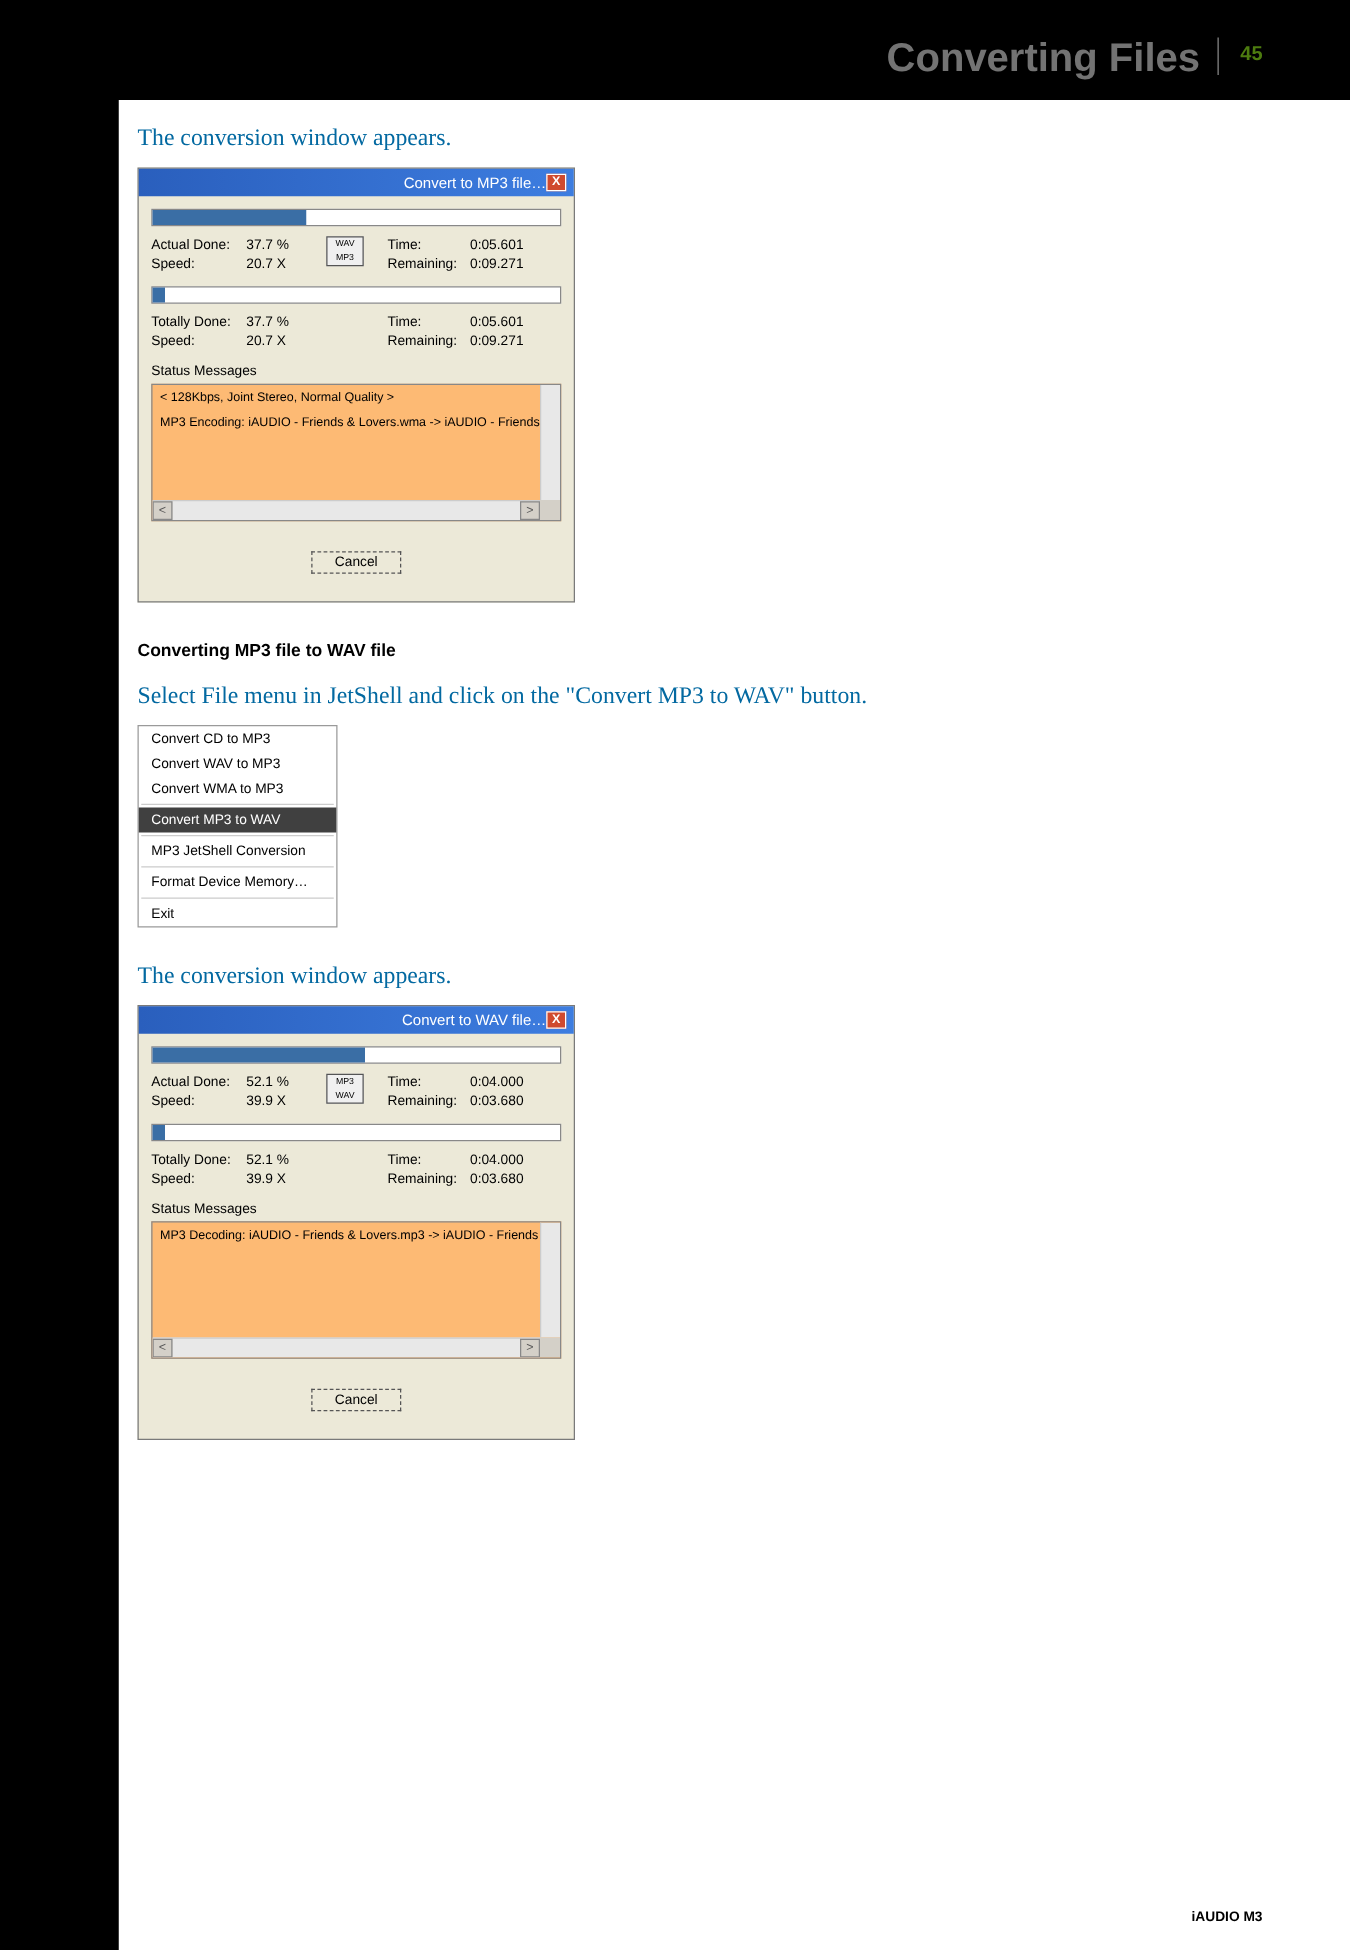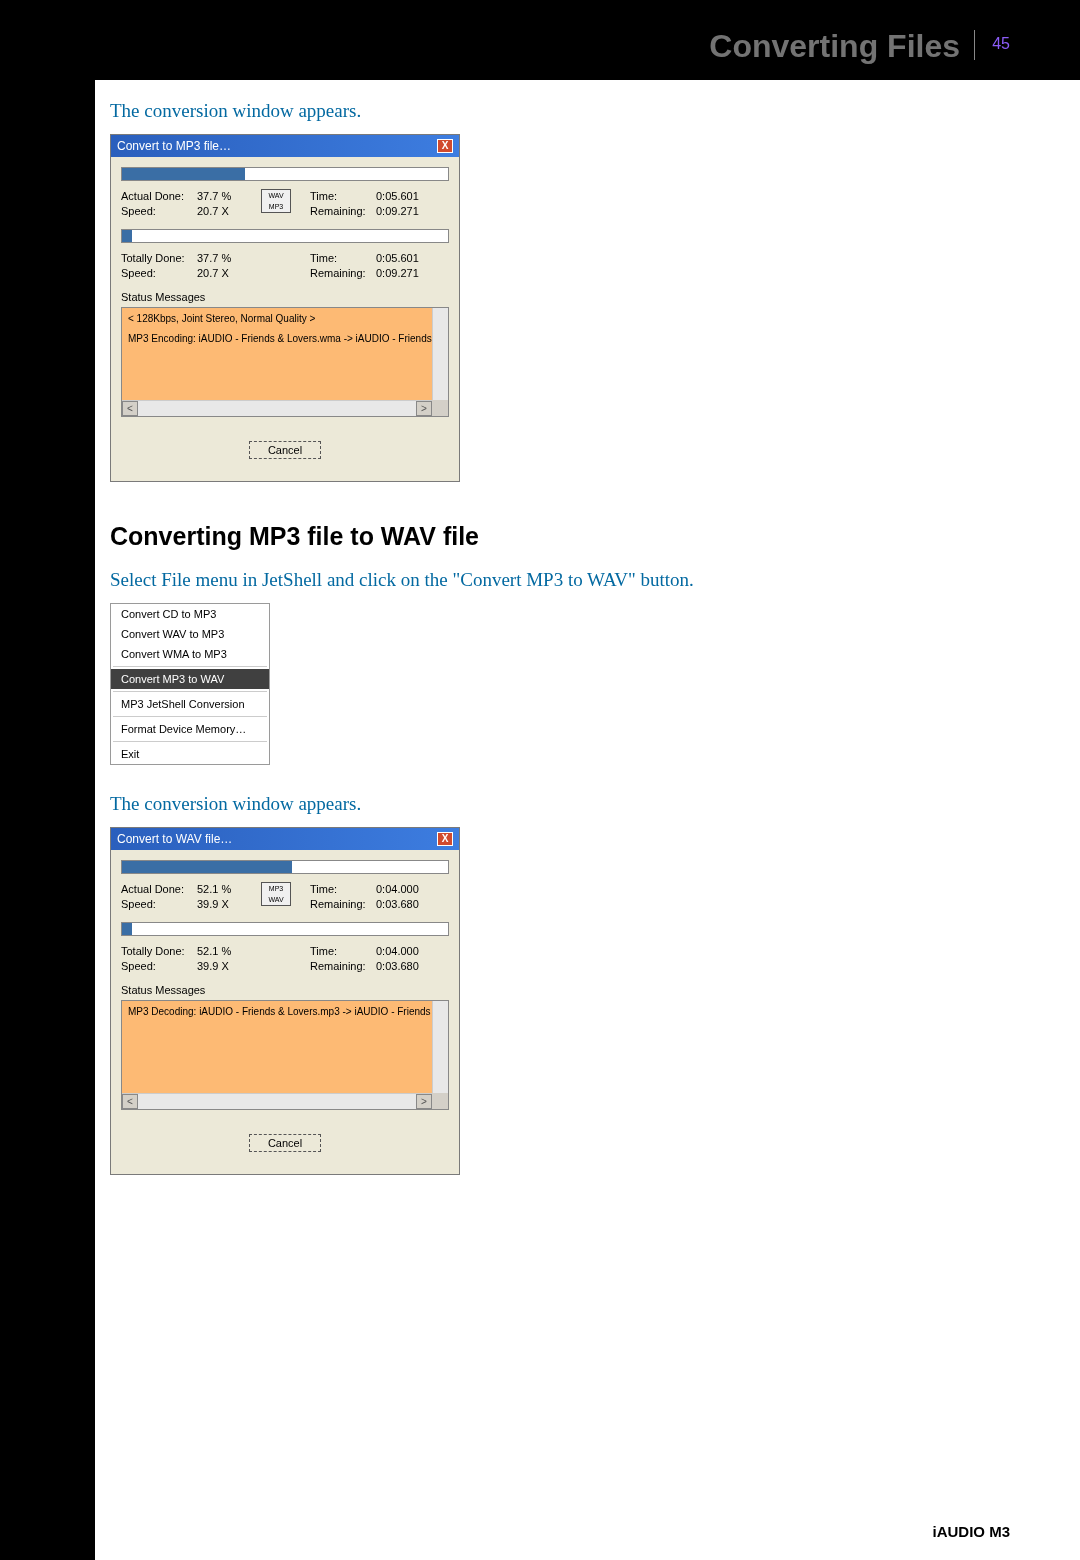--- a/index.html
+++ b/index.html
@@ -1,26 +1,26 @@
 <!DOCTYPE html>
 <html><head>
 <meta charset="utf-8">
 <style>
   * { box-sizing: border-box; margin: 0; padding: 0; }
   body { width: 1080px; height: 1560px; background: #fff; font-family: Arial, sans-serif; position: relative; }
   .black-band { position: absolute; top: 0; left: 0; right: 0; height: 80px; background: #000; }
   .black-side { position: absolute; top: 0; left: 0; width: 95px; height: 1560px; background: #000; }
   .header-title { position: absolute; top: 28px; right: 120px; color: #737373; font-size: 32px; font-weight: bold; }
   .header-divider { position: absolute; top: 30px; right: 105px; width: 1px; height: 30px; background: #888; }
-  .header-page { position: absolute; top: 35px; right: 70px; color: #8b5cf6; font-size: 16px; font-weight: normal; }
+  .header-page { position: absolute; top: 35px; right: 70px; color: #4d7c0f; font-size: 16px; font-weight: bold; }
   .content { position: absolute; top: 100px; left: 110px; right: 70px; }
   .body-text { font-family: 'Times New Roman', serif; font-size: 19px; color: #0369a1; margin-bottom: 12px; }
-  .section-heading { font-size: 25px; font-weight: bold; color: #000; margin-top: 40px; margin-bottom: 18px; }
+  .section-heading { font-size: 14px; font-weight: bold; color: #000; margin-top: 30px; margin-bottom: 18px; }
   .dialog { border: 1px solid #7a7a7a; background: #ece9d8; width: 350px; margin-bottom: 30px; }
-  .dialog-titlebar { background: linear-gradient(to right, #2a5fbd, #3d7de0); color: #fff; height: 22px; padding: 2px 6px; font-size: 12px; display: flex; justify-content: space-between; align-items: center; }
+  .dialog-titlebar { background: linear-gradient(to right, #2a5fbd, #3d7de0); color: #fff; height: 22px; padding: 2px 6px; font-size: 12px; display: flex; justify-content: flex-end; align-items: center; }
   .close-btn { width: 16px; height: 14px; background: #d04a2e; border: 1px solid #fff; color: #fff; text-align: center; font-size: 10px; line-height: 12px; font-weight: bold; }
   .dialog-body { padding: 10px; font-size: 11px; font-family: Tahoma, sans-serif; color: #000; }
   .progress-bar { height: 14px; width: 100%; border: 1px solid #888; background: #fff; margin-bottom: 8px; }
   .progress-fill { height: 100%; background: #3a6ea5; }
   .progress-fill-short { width: 3%; }
   .stats-row { display: flex; gap: 4px; align-items: flex-start; margin-bottom: 10px; }
   .stats-col-labels { width: 72px; }
   .stats-col-vals { width: 45px; }
   .stats-col-mid { width: 60px; text-align: center; }
   .stats-col-labels2 { width: 62px; }
@@ -33,21 +33,21 @@
   .scroll-btn { width: 16px; height: 15px; background: #d4d0c8; border: 1px solid #888; text-align: center; font-size: 10px; line-height: 13px; color: #555; }
   .scroll-track { flex: 1; }
   .scroll-v { position: absolute; top: 0; right: 0; bottom: 16px; width: 16px; background: #e8e8e8; border-left: 1px solid #ccc; }
   .scroll-corner { position: absolute; bottom: 0; right: 0; width: 16px; height: 16px; background: #d4d0c8; }
   .dialog-footer { text-align: center; padding: 24px 0 12px; }
   .cancel-btn { padding: 2px 18px; font-size: 11px; border: 1px dashed #555; background: #ece9d8; }
   .menu-box { border: 1px solid #9a9a9a; width: 160px; font-size: 11px; font-family: Tahoma, sans-serif; background: #fff; margin-bottom: 28px; }
   .menu-item { padding: 4px 10px; }
   .menu-item-hl { background: #404040; color: #fff; }
   .menu-divider { border-top: 1px solid #ccc; margin: 2px 2px; }
-  .footer { position: absolute; bottom: 20px; right: 70px; font-family: Arial, sans-serif; font-size: 15px; font-weight: bold; color: #000; }
+  .footer { position: absolute; bottom: 20px; right: 70px; font-family: Arial, sans-serif; font-size: 11px; font-weight: bold; color: #000; }
 </style>
 </head>
 <body>
 
 <div class="black-band"></div>
 <div class="black-side"></div>
 <div class="header-title">Converting Files</div>
 <div class="header-divider"></div>
 <div class="header-page">45</div>
 

